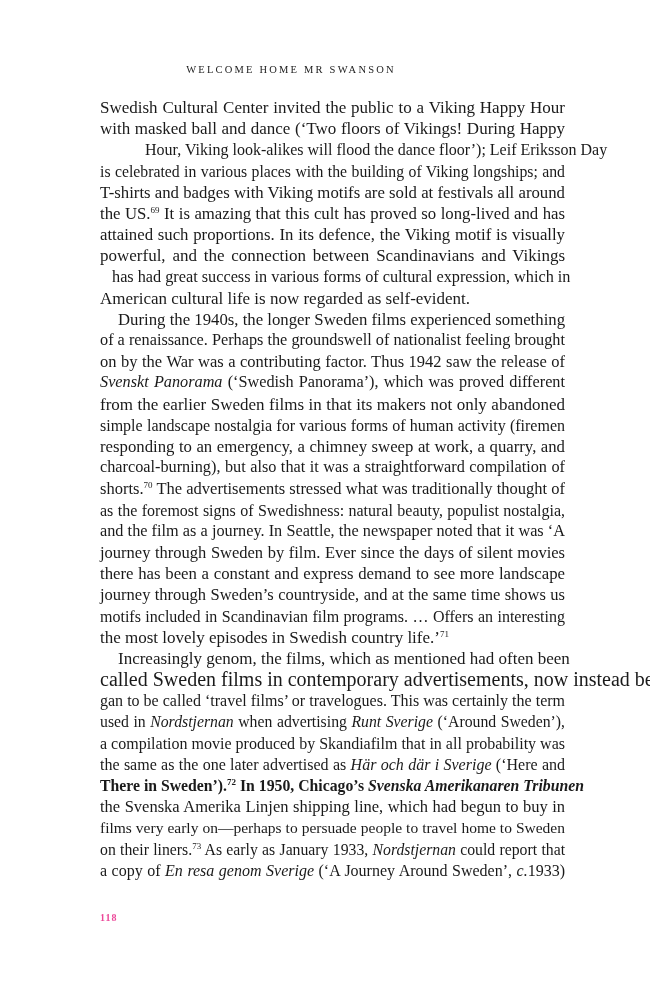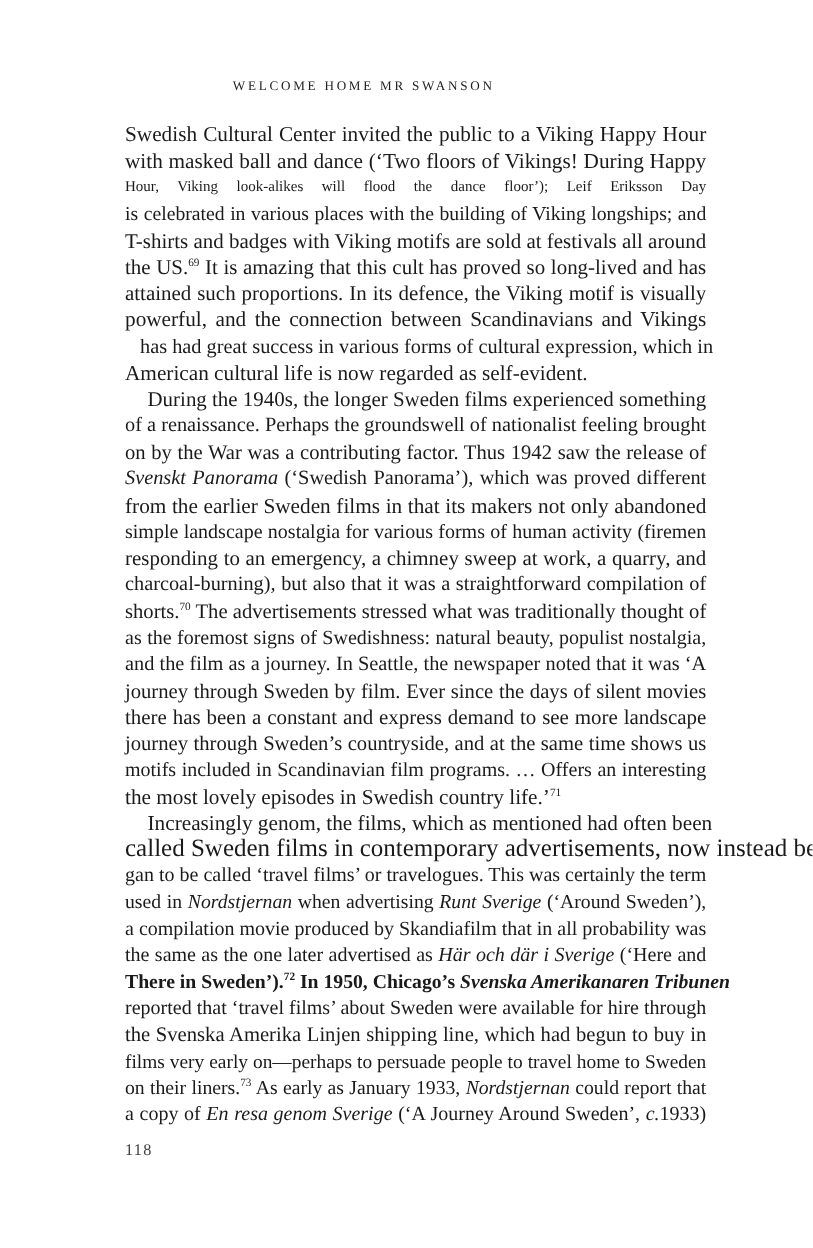--- a/index.html
+++ b/index.html
@@ -58,35 +58,36 @@
       line-height: 0;
       vertical-align: 6px;
     }
     em {
       font-style: italic;
     }
     .folio {
       position: absolute;
       top: 912px;
       left: 100px;
-      font-size: 13px;
+      font-size: 10px;
       letter-spacing: 1px;
-      color: #404040;
+      color: #ec4899;
+      font-weight: bold;
     }
   </style>
 </head>
 <body>
 
 <div class="running-head">Welcome Home Mr Swanson</div>
 
 <div class="text-block" id="text-block">
     <p>
       <span class="line"><span>Swedish Cultural Center invited the public to a Viking Happy Hour</span></span>
       <span class="line"><span>with masked ball and dance (‘Two floors of Vikings! During Happy</span></span>
-      <span class="line" style="font-size: 12px;"><span>Hour, Viking look-alikes will flood the dance floor’); Leif Eriksson Day</span></span>
+      <span class="line" style="font-size: 16px; margin-left: 45px;"><span>Hour, Viking look-alikes will flood the dance floor’); Leif Eriksson Day</span></span>
       <span class="line" style="font-size: 15.75px;"><span>is celebrated in various places with the building of Viking longships; and</span></span>
       <span class="line" style="font-size: 16.75px;"><span>T-shirts and badges with Viking motifs are sold at festivals all around</span></span>
       <span class="line" style="font-size: 16.75px;"><span>the US.</span><sup>69</sup><span> It is amazing that this cult has proved so long-lived and has</span></span>
       <span class="line" style="font-size: 16.75px;"><span>attained such proportions. In its defence, the Viking motif is visually</span></span>
       <span class="line"><span>powerful, and the connection between Scandinavians and Vikings</span></span>
       <span class="line" style="font-size: 16.25px; margin-left: 12px;"><span>has had great success in various forms of cultural expression, which in</span></span>
       <span class="line last"><span>American cultural life is now regarded as self-evident.</span></span>
     </p>
     <p>
       <span class="line indent" style="font-size: 16.75px;"><span>During the 1940s, the longer Sweden films experienced something</span></span>
@@ -107,21 +108,20 @@
       <span class="line last"><span>the most lovely episodes in Swedish country life.’</span><sup>71</sup></span>
     </p>
     <p>
       <span class="line indent"><span>Increasingly genom, the films, which as mentioned had often been</span></span>
       <span class="line" style="font-size: 20px;"><span>called Sweden films in contemporary advertisements, now instead be-</span></span>
       <span class="line" style="font-size: 16px;"><span>gan to be called ‘travel films’ or travelogues. This was certainly the term</span></span>
       <span class="line" style="font-size: 15.75px;"><span>used in </span><em>Nordstjernan</em><span> when advertising </span><em>Runt Sverige</em><span> (‘Around Sweden’),</span></span>
       <span class="line" style="font-size: 16px;"><span>a compilation movie produced by Skandiafilm that in all probability was</span></span>
       <span class="line" style="font-size: 16px;"><span>the same as the one later advertised as </span><em>Här och där i Sverige</em><span> (‘Here and</span></span>
       <span class="line" style="font-size: 15.75px; font-weight: bold;"><span>There in Sweden’).</span><sup>72</sup><span> In 1950, Chicago’s </span><em>Svenska Amerikanaren Tribunen</em></span>
-      <span class="line" style="font-size: 16px;"><span>reported that ‘travel films’ about Sweden were available for hire through</span></span>
       <span class="line" style="font-size: 16.5px;"><span>the Svenska Amerika Linjen shipping line, which had begun to buy in</span></span>
       <span class="line" style="font-size: 15.5px;"><span>films very early on—perhaps to persuade people to travel home to Sweden</span></span>
       <span class="line" style="font-size: 15.75px;"><span>on their liners.</span><sup>73</sup><span> As early as January 1933, </span><em>Nordstjernan</em><span> could report that</span></span>
       <span class="line" style="font-size: 16px;"><span>a copy of </span><em>En resa genom Sverige</em><span> (‘A Journey Around Sweden’, </span><em>c.</em><span>1933)</span></span>
     </p>
   </div>
 
 <div class="folio">118</div>
 
 </body></html>

